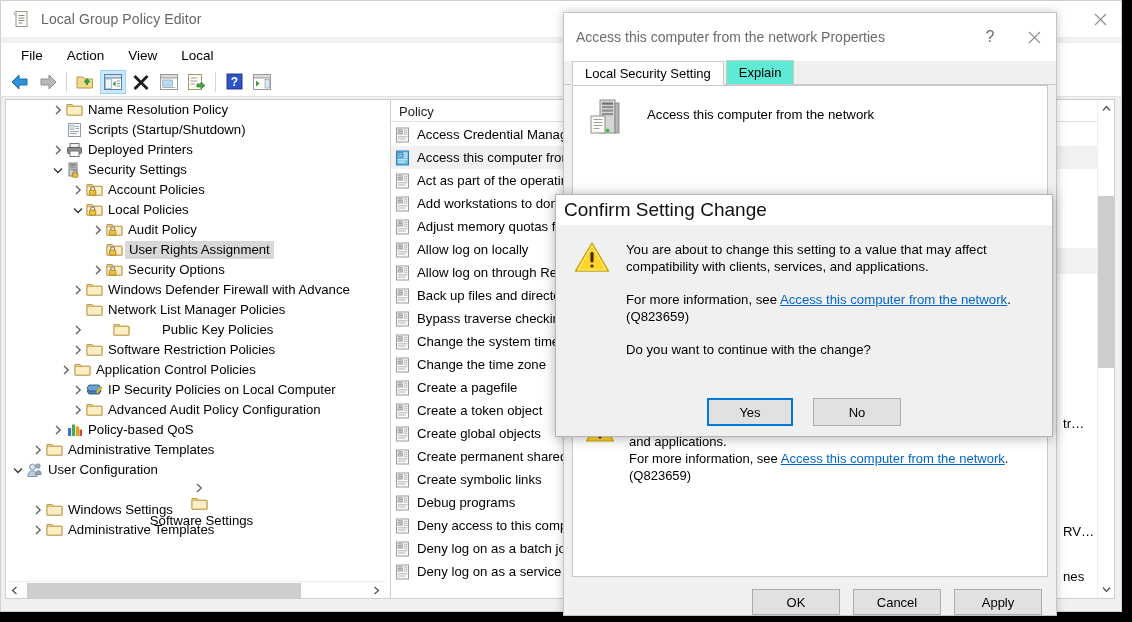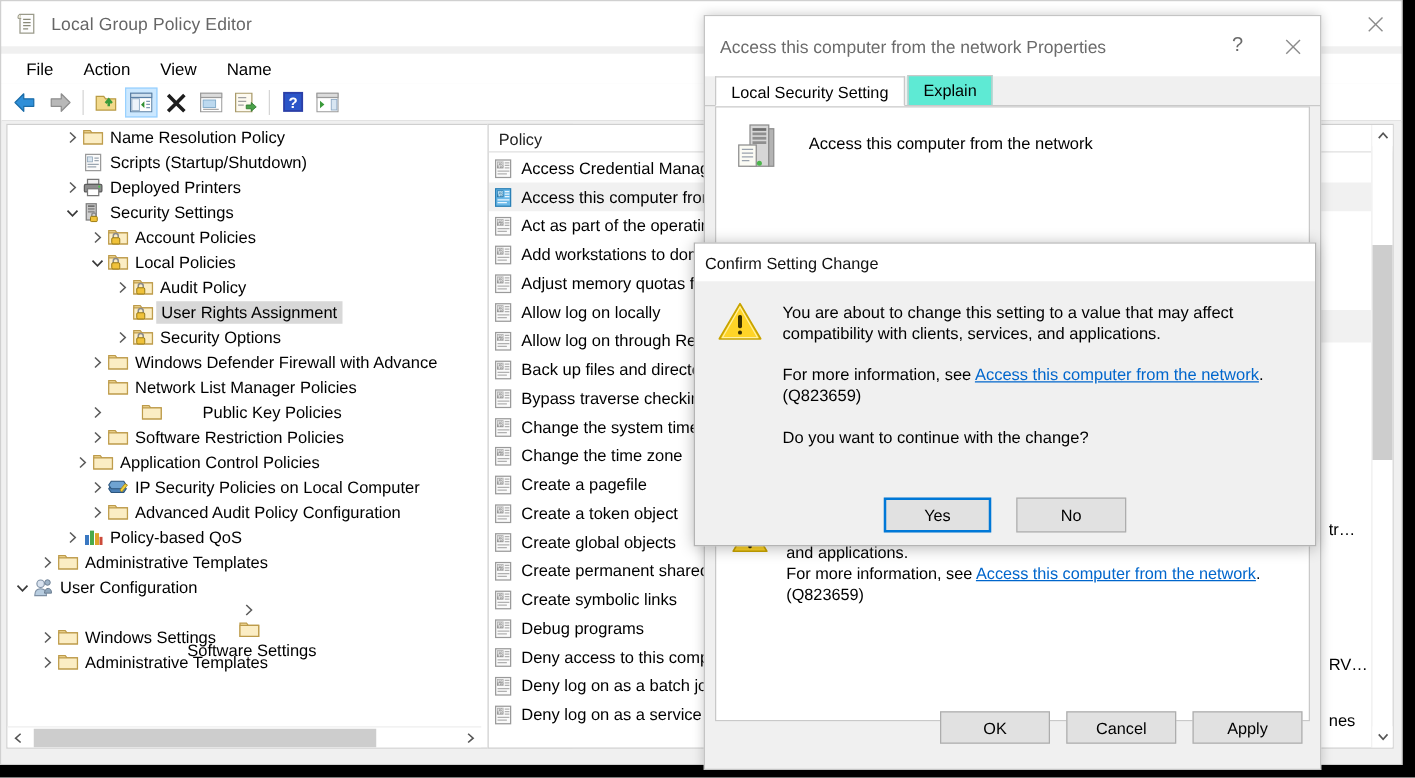--- a/index.html
+++ b/index.html
@@ -171,41 +171,41 @@
 
   #warn-block{
     position:absolute; left:12px; top:330px; width:450px;
   }
   #warn-block .wrow{ display:flex; align-items:flex-start; }
   #warn-block .wtext{ margin-left:14px; font-size:13px; line-height:17px; }
   .link{ color:#0066cc; text-decoration:underline; }
 
   #props-footer{
     position:absolute; left:0; bottom:0; width:492px; height:46px;
-    display:flex; align-items:flex-start; justify-content:flex-end; padding-right:14px;
+    display:flex; align-items:flex-end; justify-content:flex-end; padding-right:14px;
   }
   .wbtn{
     height:26px; min-width:88px; padding:0 10px; background:#e1e1e1;
     border:1px solid #adadad; font-size:13px; color:#000;
     display:flex; align-items:center; justify-content:center; margin-left:13px;
     font-family:"Liberation Sans", sans-serif;
   }
   .wbtn.focus{ border:2px solid #0078d7; }
 
   
   #confirm-dialog{
     position:absolute; left:555px; top:194px; width:498px; height:243px;
     background:#f0f0f0; border:1px solid #b4b4b4;
     box-shadow:0 1px 12px rgba(0,0,0,.30);
   }
   #confirm-title{
     position:absolute; left:0; top:0; width:496px; height:30px; background:#fff;
     display:flex; align-items:center;
   }
-  #confirm-title-text{ margin-left:8px; font-size:13px; color:#111;text-align:right; }
+  #confirm-title-text{ margin-left:8px; font-size:19px; color:#111;text-align:right; }
   #confirm-body{ position:absolute; left:0; top:30px; width:496px; height:165px; }
   #confirm-row{ display:flex; padding:16px 0 0 18px; }
   #confirm-texts{ margin-left:16px; width:420px; }
   #confirm-texts p{ margin:0 0 16px 0; font-size:13.2px; line-height:17px; }
   #confirm-footer{
     position:absolute; left:0; bottom:0; width:496px; height:48px;
     display:flex; align-items:center; justify-content:center;
   }
   #confirm-footer .wbtn{ min-width:88px; margin:0 10px; height:28px; }
   #confirm-footer .wbtn.focus{ min-width:86px; height:28px; }
@@ -242,21 +242,21 @@
             <line x1="12" y1="1" x2="1" y2="12" stroke="#8c8c8c" stroke-width="1.1"></line>
           </svg>
       </div>
     </div>
   </div>
 
   <div id="menubar">
     <div class="menu-item">File</div>
     <div class="menu-item">Action</div>
     <div class="menu-item">View</div>
-    <div class="menu-item">Name</div>
+    <div class="menu-item">Local</div>
   </div>
 
   <div id="toolbar">
     <div class="tb-btn">
       <svg width="20" height="18" viewBox="0 0 20 18">
         <path d="M9 2 L2 9 L9 16 L9 12 L17 12 L17 6 L9 6 Z" fill="#2f8fd8" stroke="#1a6ca8" stroke-width="1" stroke-linejoin="round"></path>
       </svg>
     </div>
     <div class="tb-btn">
       <svg width="20" height="18" viewBox="0 0 20 18">

